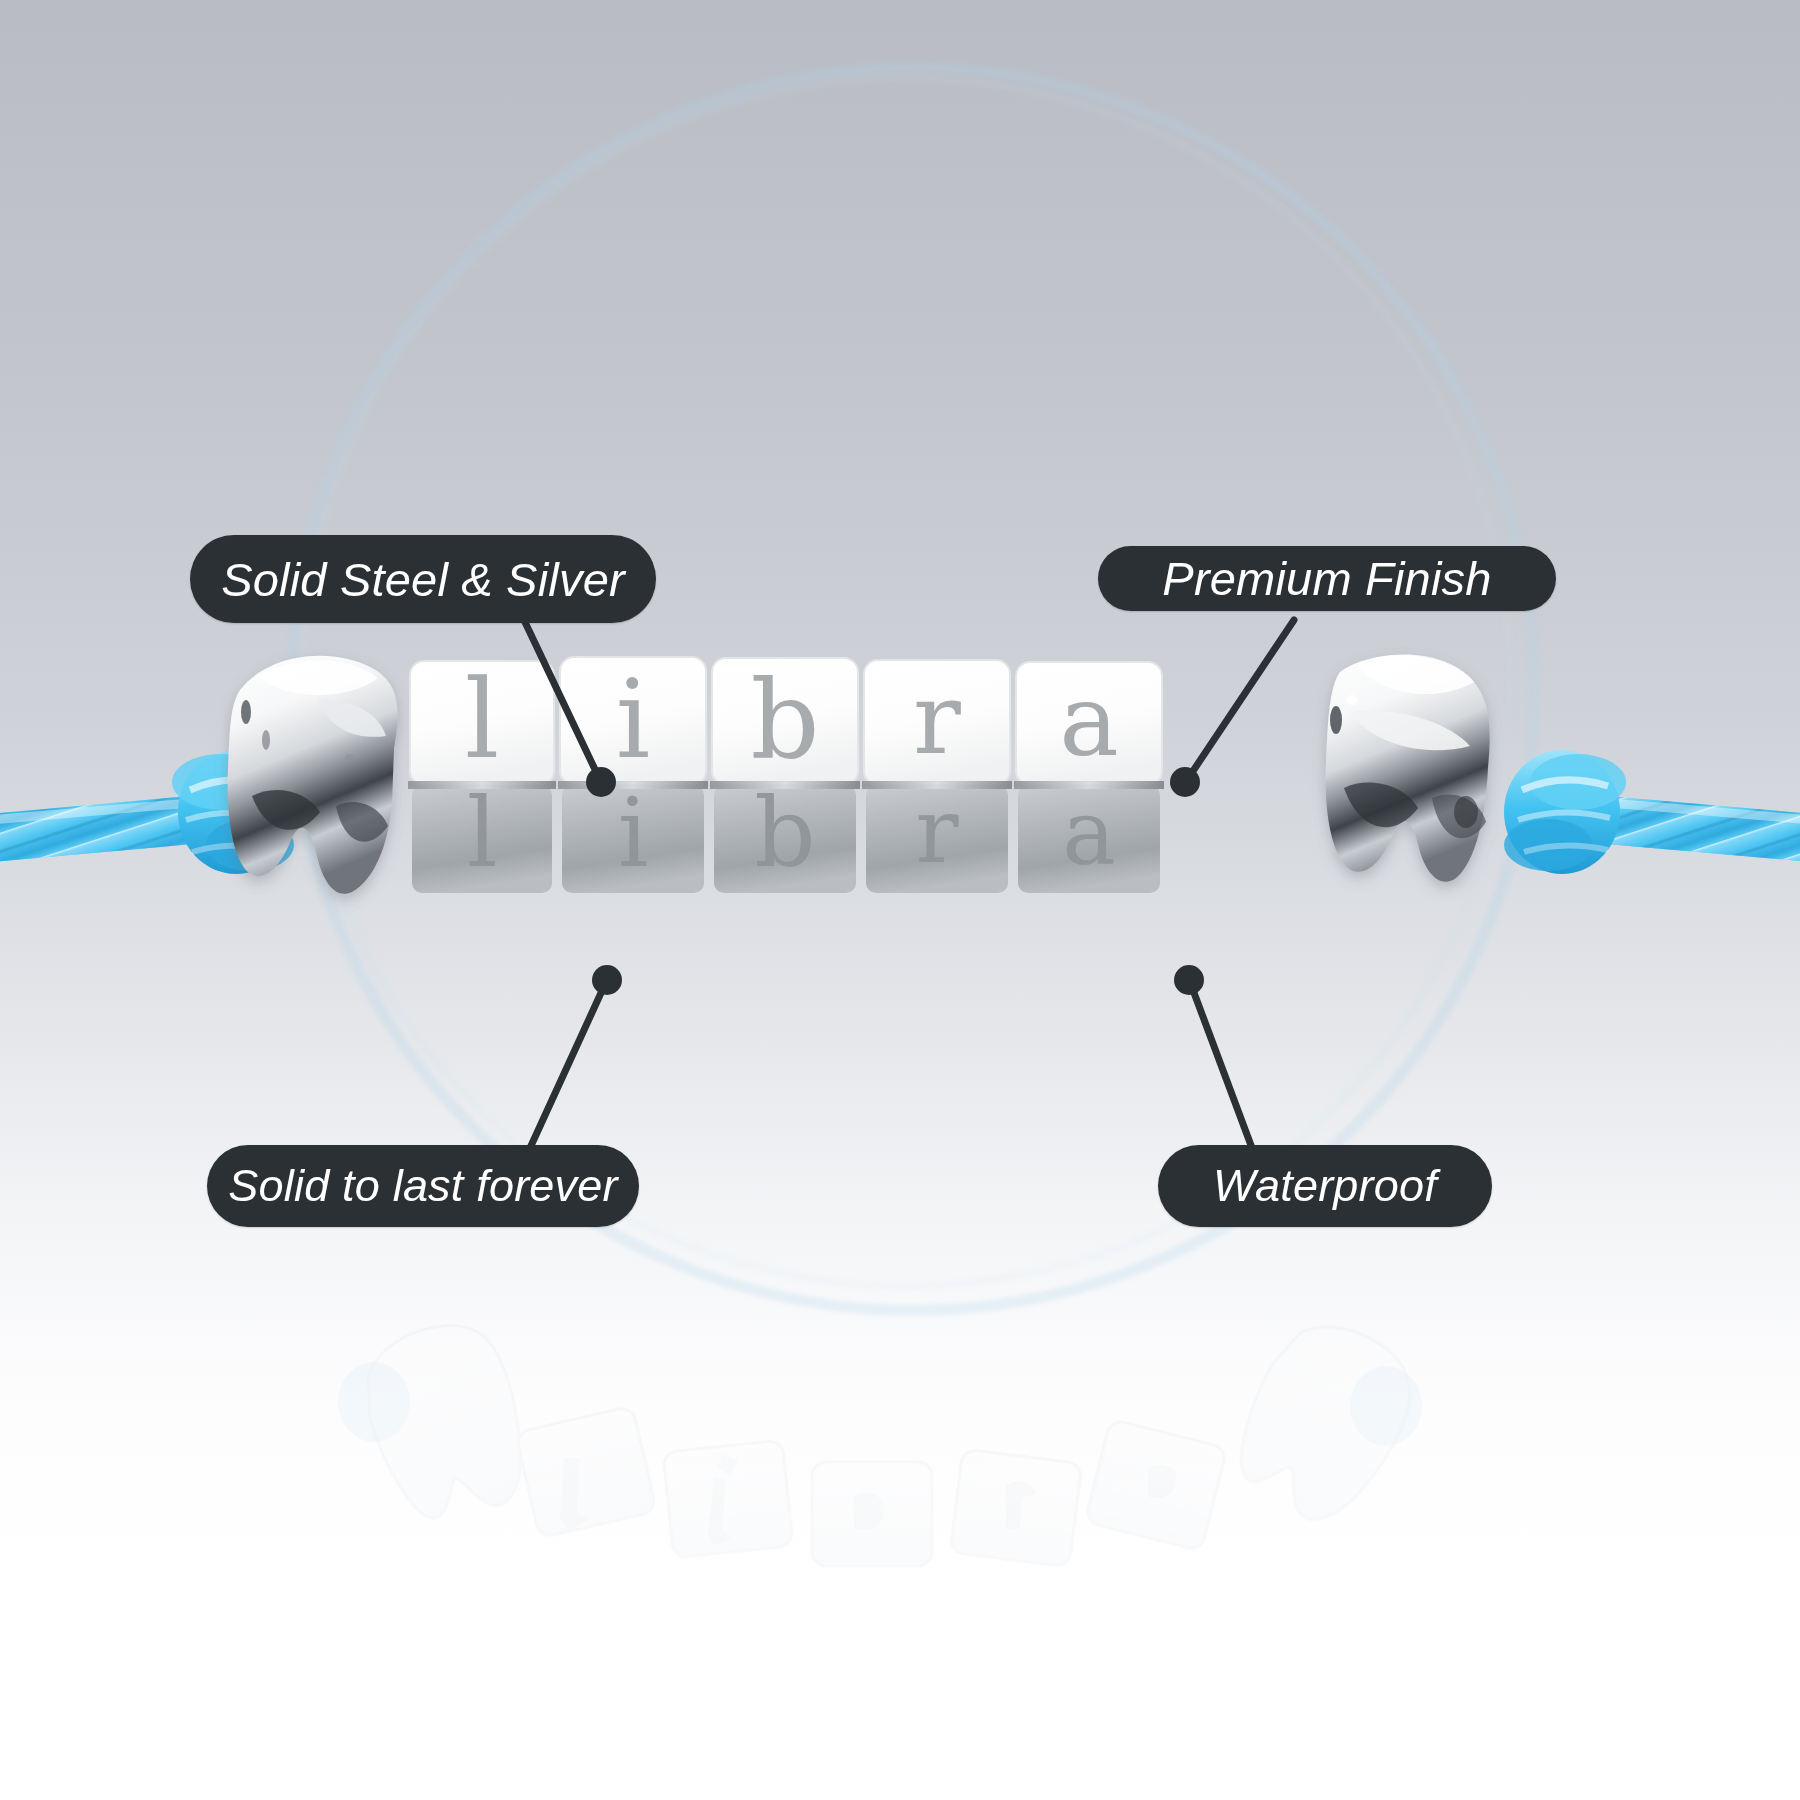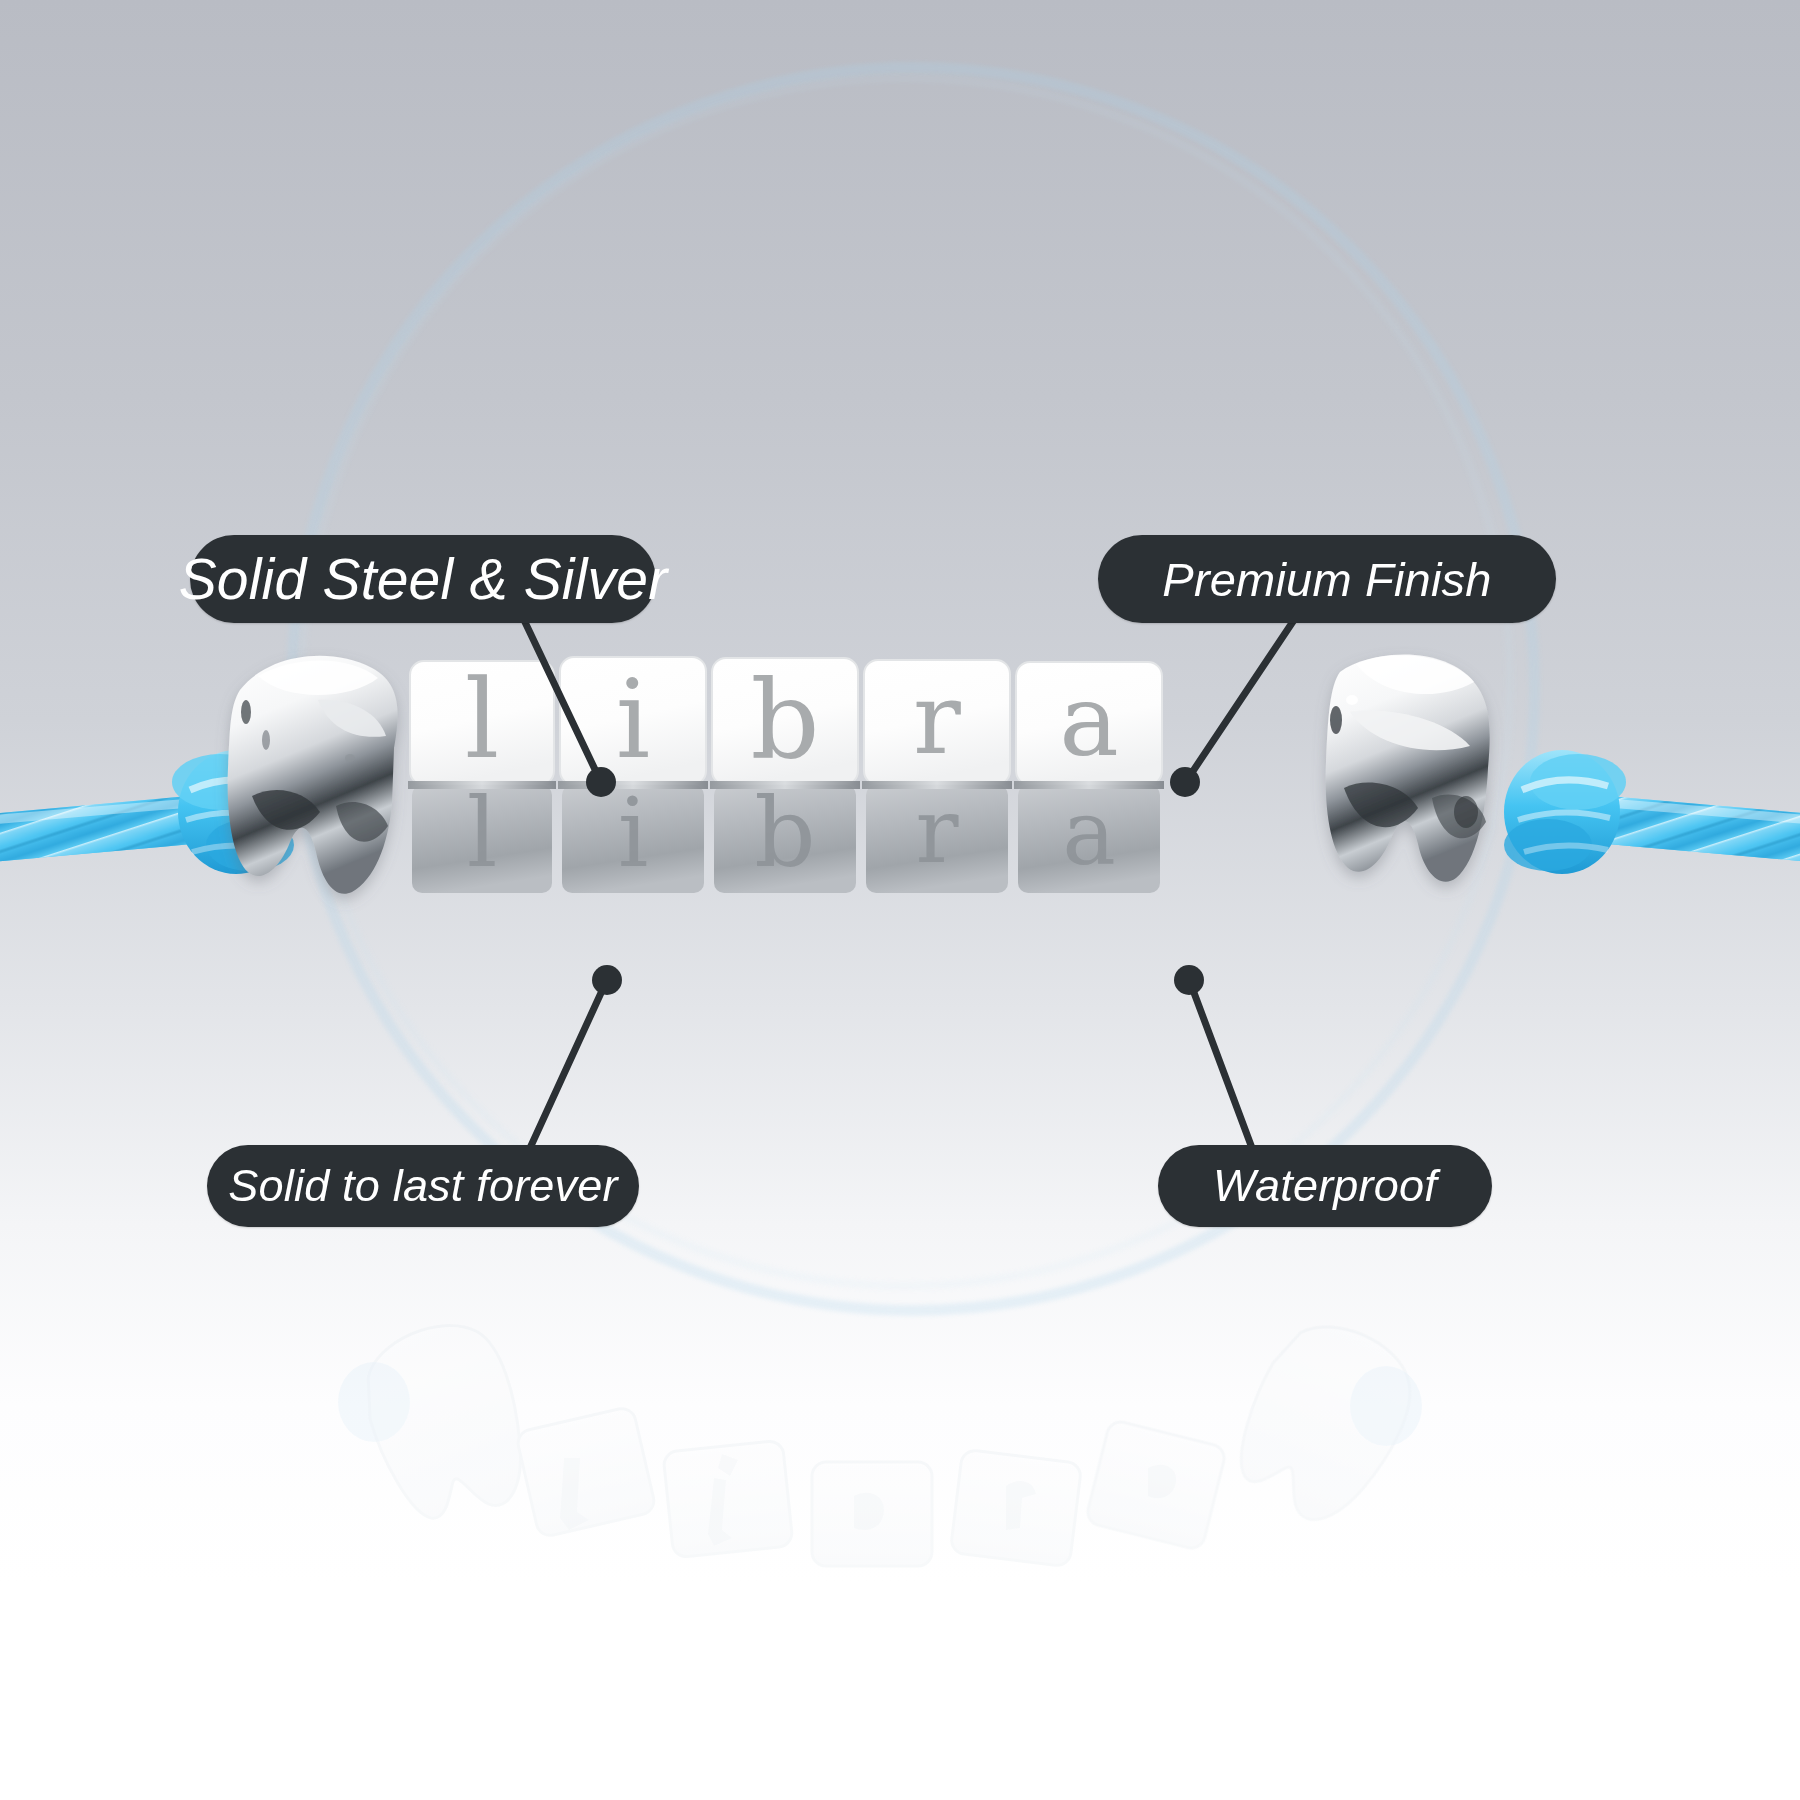--- a/index.html
+++ b/index.html
@@ -42,22 +42,22 @@
     background:#2b3034;
     color:#ffffff;
     border-radius:999px;
     font-style:italic;
     font-weight:400;
     letter-spacing:.2px;
     display:flex;align-items:center;justify-content:center;
     white-space:nowrap;
     box-shadow:0 1px 2px rgba(0,0,0,.16);
   }
-  #pill-solid      {left:190px; top:535px;  width:466px; height:88px;  font-size:57px;}
-  #pill-premium    {left:1098px;top:535px;  width:458px; height:88px;  font-size:47px;}
+  #pill-solid      {left:190px; top:535px;  width:466px; height:88px;  font-size:47px;}
+  #pill-premium    {left:1098px;top:546px;  width:458px; height:65px;  font-size:47px;}
   #pill-built      {left:207px; top:1145px; width:432px; height:82px;  font-size:45px;}
   #pill-waterproof {left:1158px;top:1145px; width:334px; height:82px;  font-size:45px;}
 
   .leader{position:absolute;left:0;top:0;width:1800px;height:1800px;pointer-events:none;}
 </style>
 </head>
 <body>
 
 <div id="stage">
 

